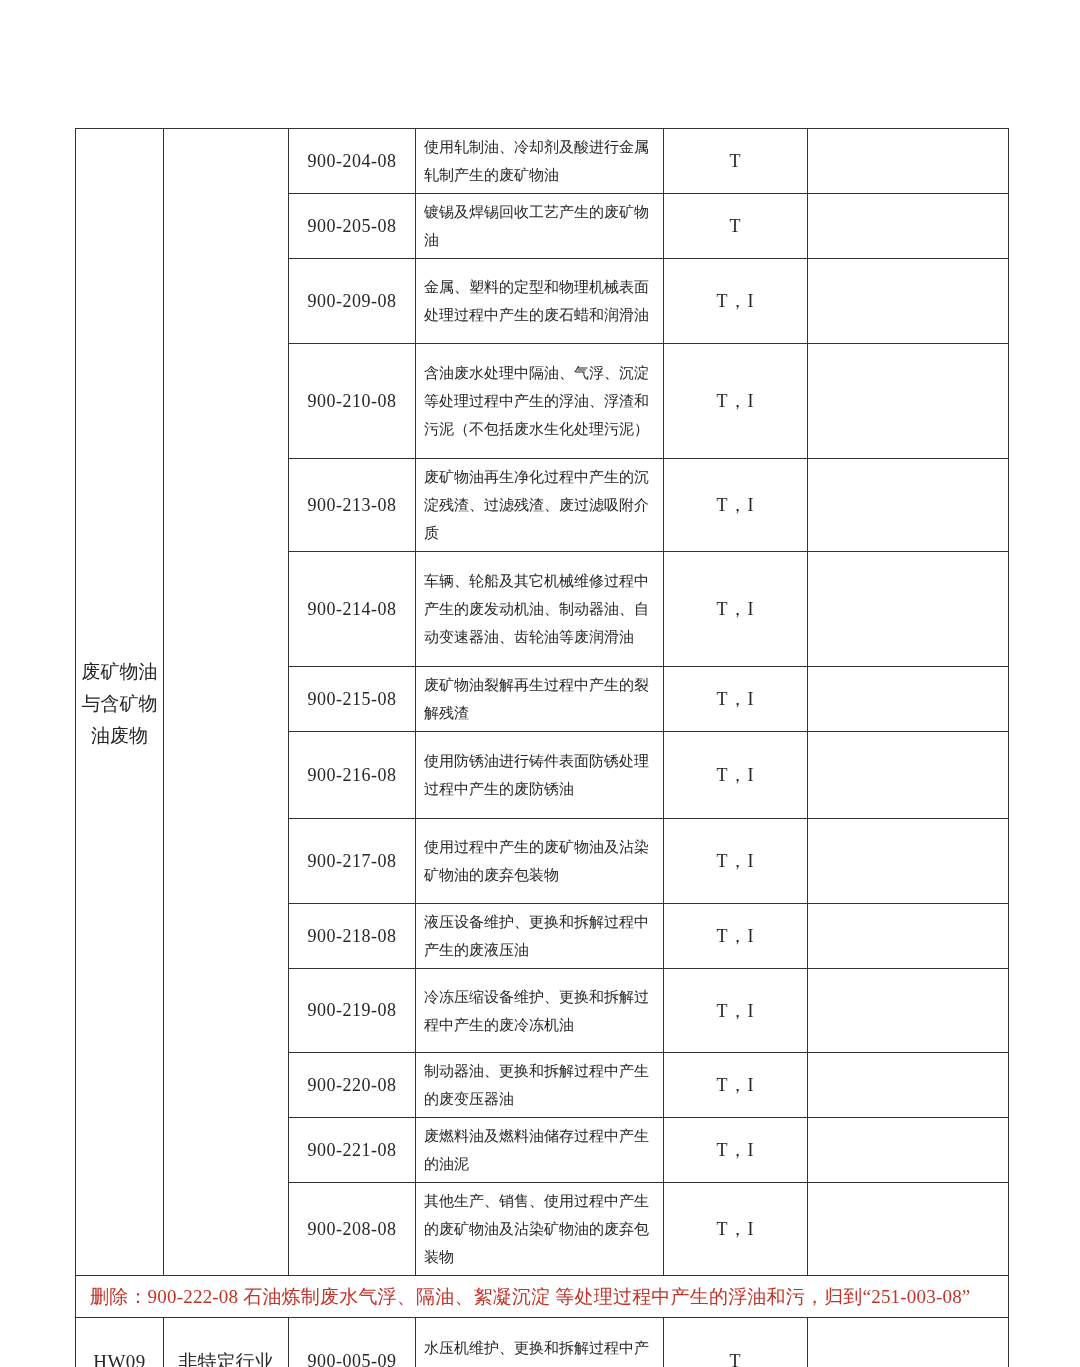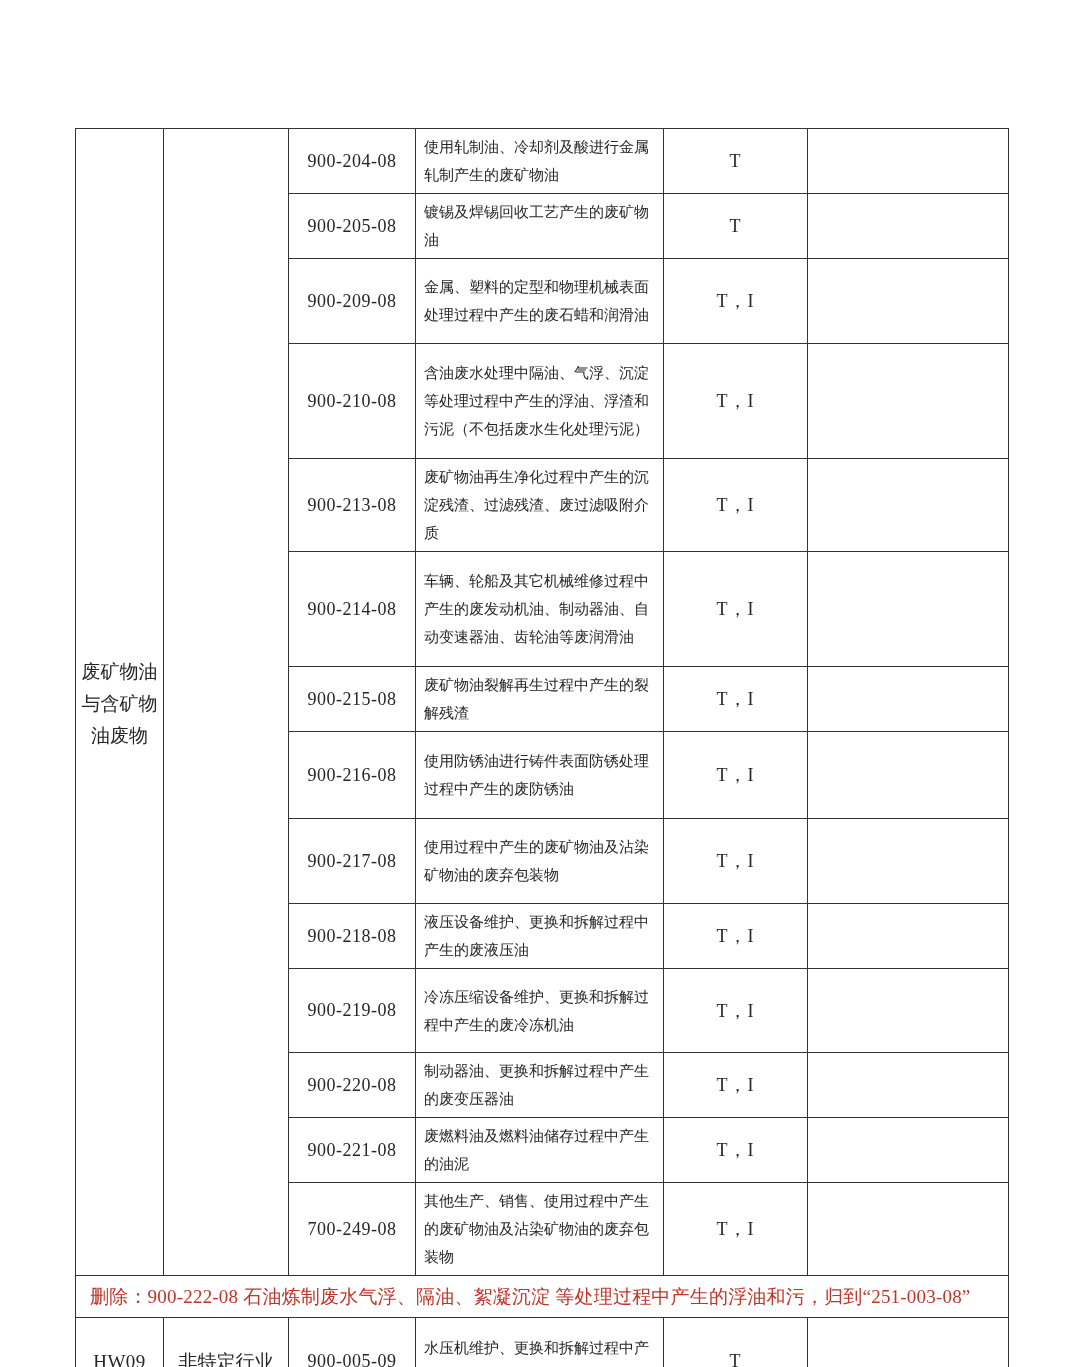--- a/index.html
+++ b/index.html
@@ -170,21 +170,21 @@
         <td class="cell-hazard">T，I</td>
         <td class="cell-notes"></td>
       </tr>
       <tr style="height:56px">
         <td class="cell-code">900-221-08</td>
         <td class="cell-desc">废燃料油及燃料油储存过程中产生的油泥</td>
         <td class="cell-hazard">T，I</td>
         <td class="cell-notes"></td>
       </tr>
       <tr style="height:87px">
-        <td class="cell-code">700-249-08</td>
+        <td class="cell-code">900-208-08</td>
         <td class="cell-desc">其他生产、销售、使用过程中产生的废矿物油及沾染矿物油的废弃包装物</td>
         <td class="cell-hazard">T，I</td>
         <td class="cell-notes"></td>
       </tr>
       <tr style="height:42px">
         <td class="cell-deleted" colspan="6">删除：900-222-08 石油炼制废水气浮、隔油、絮凝沉淀 等处理过程中产生的浮油和污，归到“251-003-08”</td>
       </tr>
       <tr style="height:88px">
         <td class="cell-cat-hw09">HW09</td>
         <td class="cell-ind-hw09">非特定行业</td>

